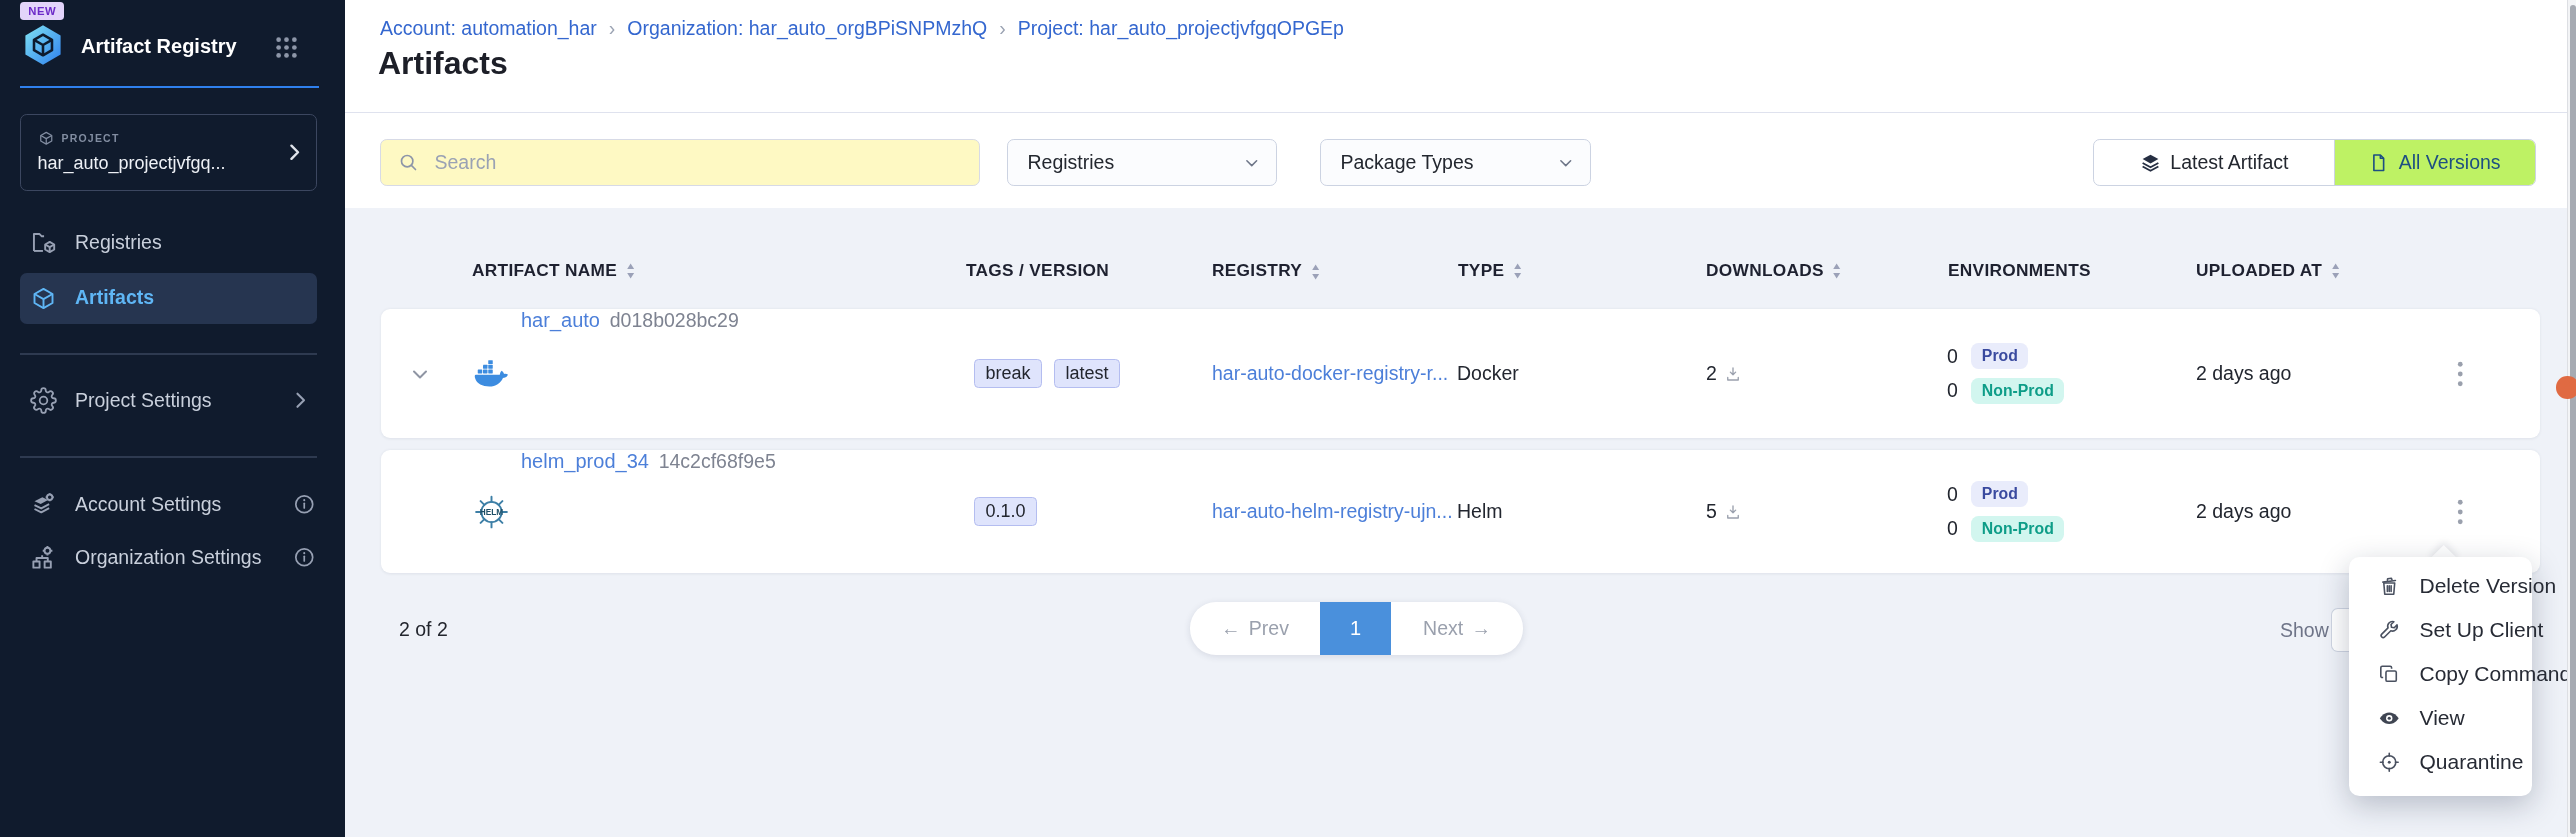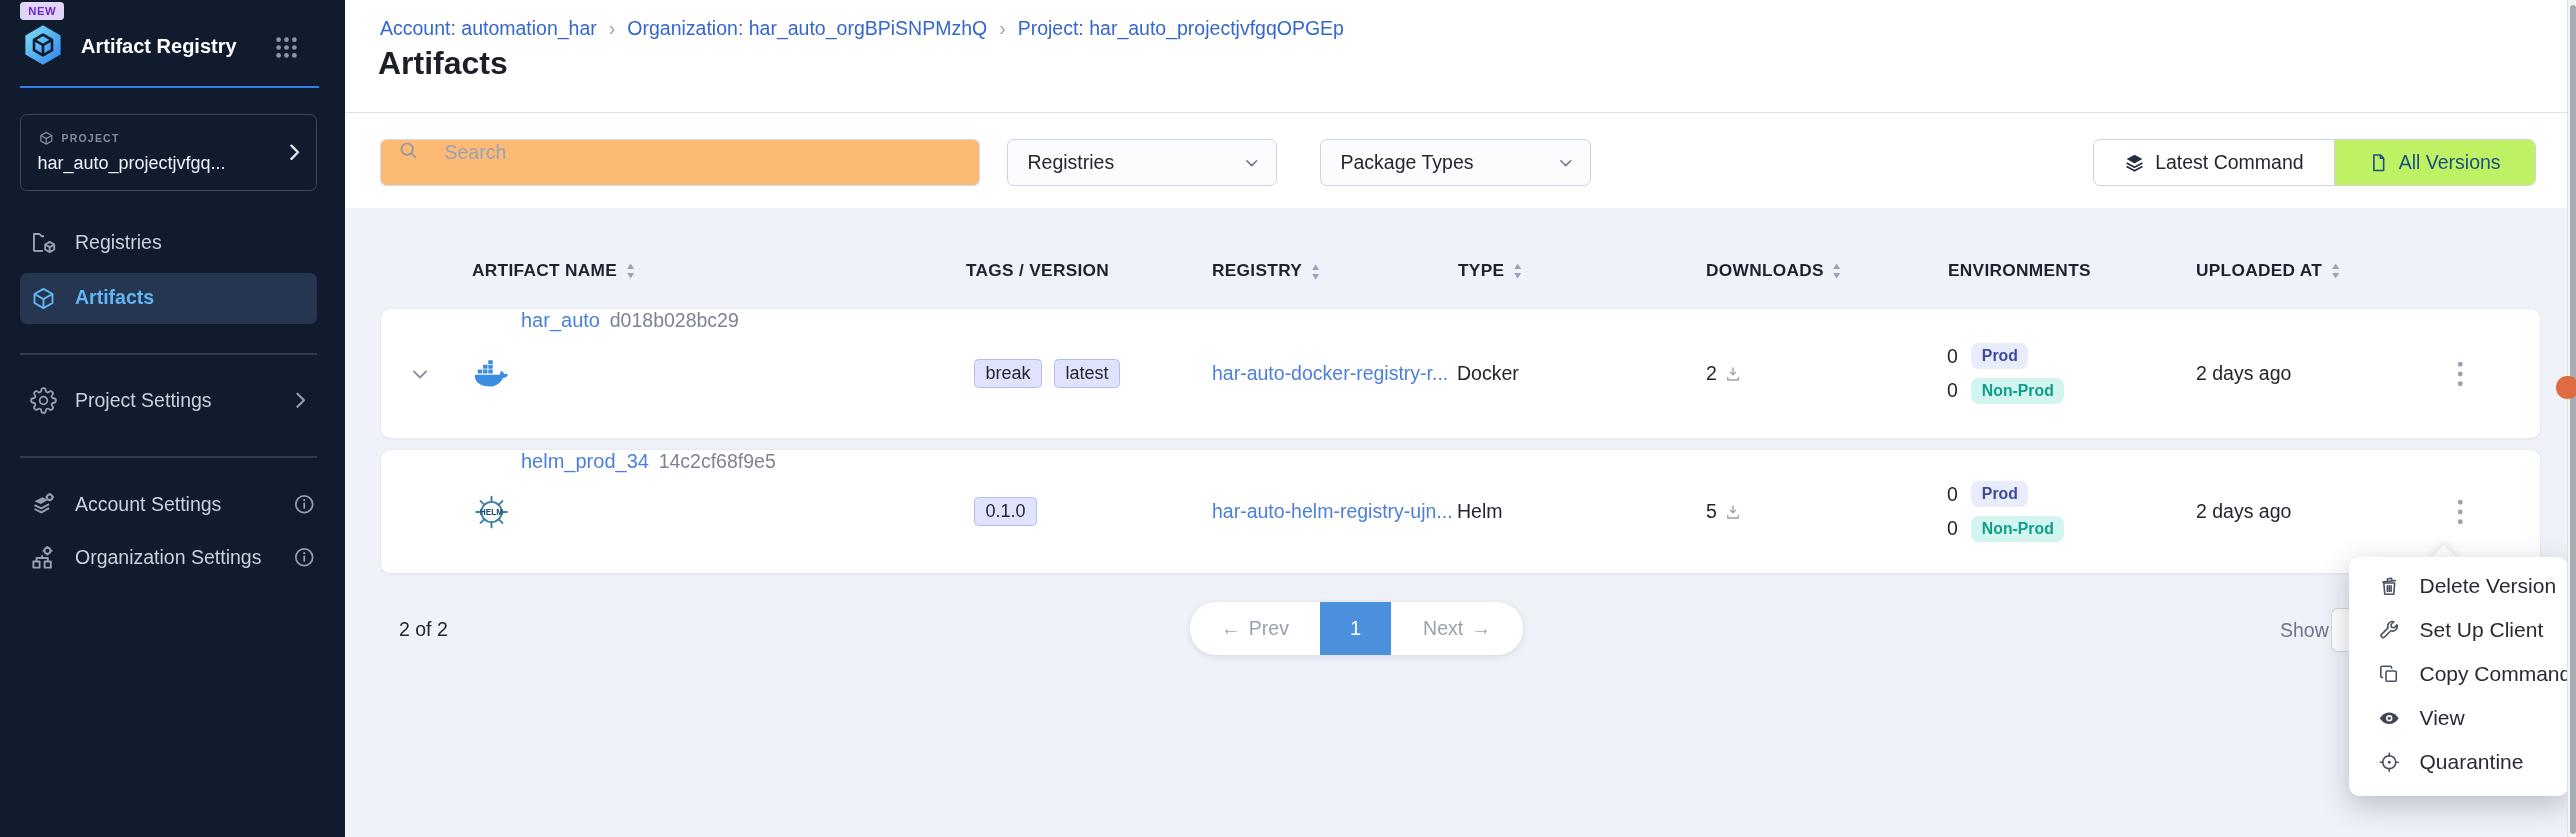--- a/index.html
+++ b/index.html
@@ -40,21 +40,21 @@
   .table-band{position:absolute;left:345px;top:208px;width:2231px;height:630px;background:#eff2f8;}
 
   .breadcrumb{position:absolute;left:380px;top:17.3px;display:flex;align-items:center;gap:12px;
               font-size:19.5px;}
   .crumb{color:#3467cf;text-decoration:none;cursor:pointer;}
   .crumb-sep{color:#9aa2b2;font-size:19.5px;}
   .page-title{position:absolute;left:378px;top:45px;font-size:32px;font-weight:700;color:#1d1f28;}
 
   
   .search-box{position:absolute;left:380px;top:139px;width:600px;height:47px;border:1.5px solid #d7dae6;
-              border-radius:6.8px;background:#fdba74;display:flex;align-items:flex-start;gap:24px;
+              border-radius:6.8px;background:#fef9c3;display:flex;align-items:center;gap:14px;
               padding-left:16.5px;box-sizing:border-box;}
   .search-box input{border:0;outline:0;font-size:19.5px;color:#23272f;width:525px;background:transparent;
                     font-family:inherit;}
   .search-box input::placeholder{color:#9aa2b4;}
   .dd{position:absolute;top:139px;height:47px;border:1.5px solid #ccd3e2;border-radius:6.8px;background:#fbfcfe;
       display:flex;align-items:center;justify-content:space-between;padding:0 15px 0 19.5px;
       box-sizing:border-box;font-size:19.5px;color:#23272f;cursor:pointer;}
   .dd-registries{left:1007px;width:270px;}
   .dd-package{left:1300px;width:271px;margin-left:20px;}
 
@@ -101,21 +101,21 @@
   .pg-cur{width:71px;background:#4a90dc;color:#fff;font-size:20px;display:flex;align-items:center;
           justify-content:center;cursor:pointer;}
   .pg-next{width:132px;}
   .show-label{position:absolute;left:2280px;top:619px;font-size:19.5px;color:#6e7488;}
   .pagesize-sliver{position:absolute;left:2331px;top:608px;width:19.5px;height:42px;border:1.5px solid #cfd5e2;
                    border-right:0;border-radius:6.8px 0 0 6.8px;background:#fff;}
 
   
   .menu-caret{position:absolute;left:2434px;top:549px;width:19.5px;height:19.5px;background:#fff;
               transform:rotate(45deg);box-shadow:-2.3px -2.3px 7.5px rgba(20,30,60,.10);z-index:39;}
-  .ctx-menu{position:absolute;left:2349px;top:557px;width:219px;height:239px;background:#fff;border-radius:10.5px;
+  .ctx-menu{position:absolute;left:2349px;top:557px;width:183px;height:239px;background:#fff;border-radius:10.5px;
             box-shadow:0 9px 30px rgba(20,30,60,.25);z-index:40;padding-top:6.8px;box-sizing:border-box;}
   .menu-item{height:44px;display:flex;align-items:center;gap:19.5px;padding-left:28.5px;font-size:21px;
              color:#272b35;cursor:pointer;white-space:nowrap;}
 
   
   .scrollbar{position:absolute;right:0;top:0;width:9px;height:838px;background:#f3f4f6;
              border-left:0.8px solid #dddfe3;box-sizing:border-box;z-index:55;}
   .scroll-thumb{position:absolute;left:1.5px;top:4.5px;width:6px;height:829px;background:#a6aab2;border-radius:3px;}
   .fab{position:absolute;left:2556px;top:376px;width:22.5px;height:22.5px;border-radius:50%;background:#e06a42;
        z-index:60;cursor:pointer;}
@@ -305,21 +305,21 @@
 
   <div class="view-toggle">
     <div class="seg seg-latest">
       <span>
         <svg width="21" height="21" viewBox="0 0 24 24" fill="none" stroke="#262f42" stroke-width="2" stroke-linejoin="round">
           <path d="M12 3 21 8l-9 5-9-5Z" fill="#262f42" stroke="none"></path>
           <path d="M3 12.5l9 5 9-5"></path>
             <path d="M3 16.5l9 5 9-5"></path>
         </svg>
       </span>
-      <span>Latest Command</span>
+      <span>Latest Artifact</span>
     </div>
     <div class="seg seg-all">
       <span>
         <svg width="19.5" height="19.5" viewBox="0 0 24 24" fill="none" stroke="#1d4f82" stroke-width="2" stroke-linejoin="round">
           <path d="M6 2.5h8l4 4v15H6Z"></path>
             <path d="M14 2.5v4h4"></path>
         </svg>
       </span>
       <span>All Versions</span>
     </div>

